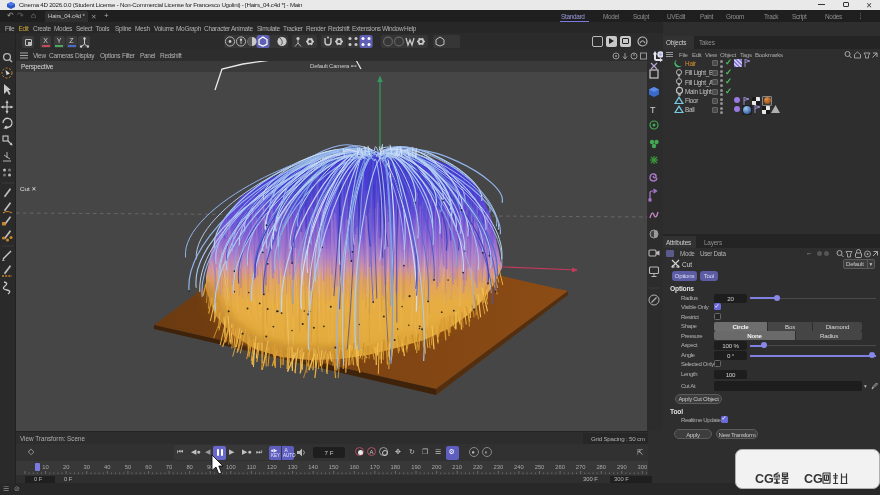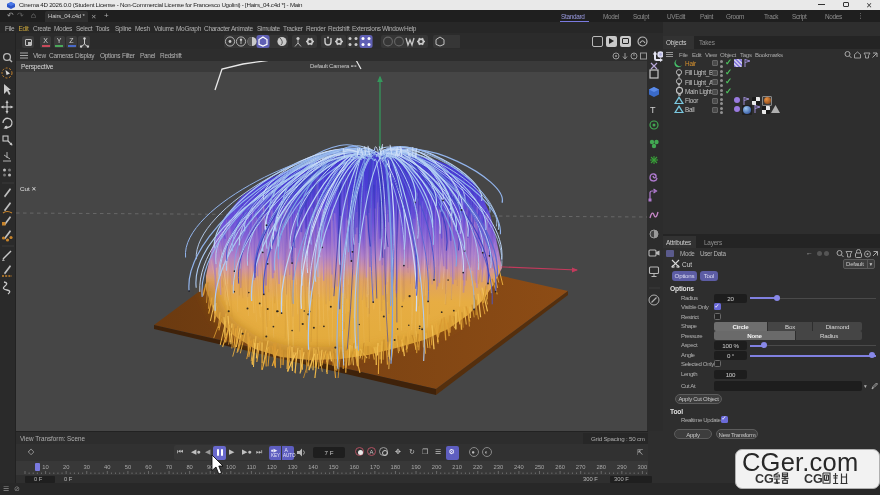--- a/index.html
+++ b/index.html
@@ -1487,21 +1487,20 @@
 <div class="abs" style="left:3px;top:485px;font-size:7px;color:#909090;">☰</div>
 <div class="abs" style="left:14px;top:485px;font-size:7px;color:#909090;">⊘</div>
 
 <div class="abs" style="left:211px;top:455px;">
       <svg width="15" height="22">
         <polygon points="1,0 1,15.5 5,12 7.8,19 10.5,17.8 7.8,11 12,11" fill="#fff" stroke="#000" stroke-width="0.8"></polygon>
       </svg>
     </div>
 
 <div class="abs" style="left:735px;top:449px;width:145px;height:40px;background:#f2f2f2;border:1px solid #b0b0b0;border-radius:7px;"></div>
-<div class="abs" style="left:742px;top:447.5px;width:132px;font-size:25.5px;font-weight:400;color:#282828;letter-spacing:0.2px;">CGer.com</div>
 <div class="abs" style="left:755px;top:471.5px;font-size:12.5px;font-weight:bold;color:#333;letter-spacing:0px;">CG</div>
 <div class="abs" style="left:773px;top:472px;width:27px;height:12px;">
       <svg width="27" height="12" viewBox="0 0 27 12">
 <g stroke="#333" stroke-width="1.15" fill="none">
 <path d="M1 3 L5.5 0.5 M1.2 2.8 L1.2 5.5 M1.2 3 L6.3 3 L6.3 5.5 M2.2 4.8 L5.4 4.8 M0.8 7 L6.8 7 M0.8 10.8 L6.8 10.8 M3.8 7 L3 12 M3.8 7 L4.6 12"></path>
 <path d="M9.5 1 L9.5 4.5 L14.5 4.5 L14.5 1 Z M9.5 2.8 L14.5 2.8 M8.5 6.3 L15.5 6.3 M9.7 8.2 L9.7 11.8 M9.7 8.2 L14.3 8.2 L14.3 11.3 L9.7 11.3 M12 4.5 L12 8.2"></path>
 </g>
       </svg>
     </div>
 <div class="abs" style="left:804px;top:471.5px;font-size:12.5px;font-weight:bold;color:#333;letter-spacing:0px;">CG</div>

